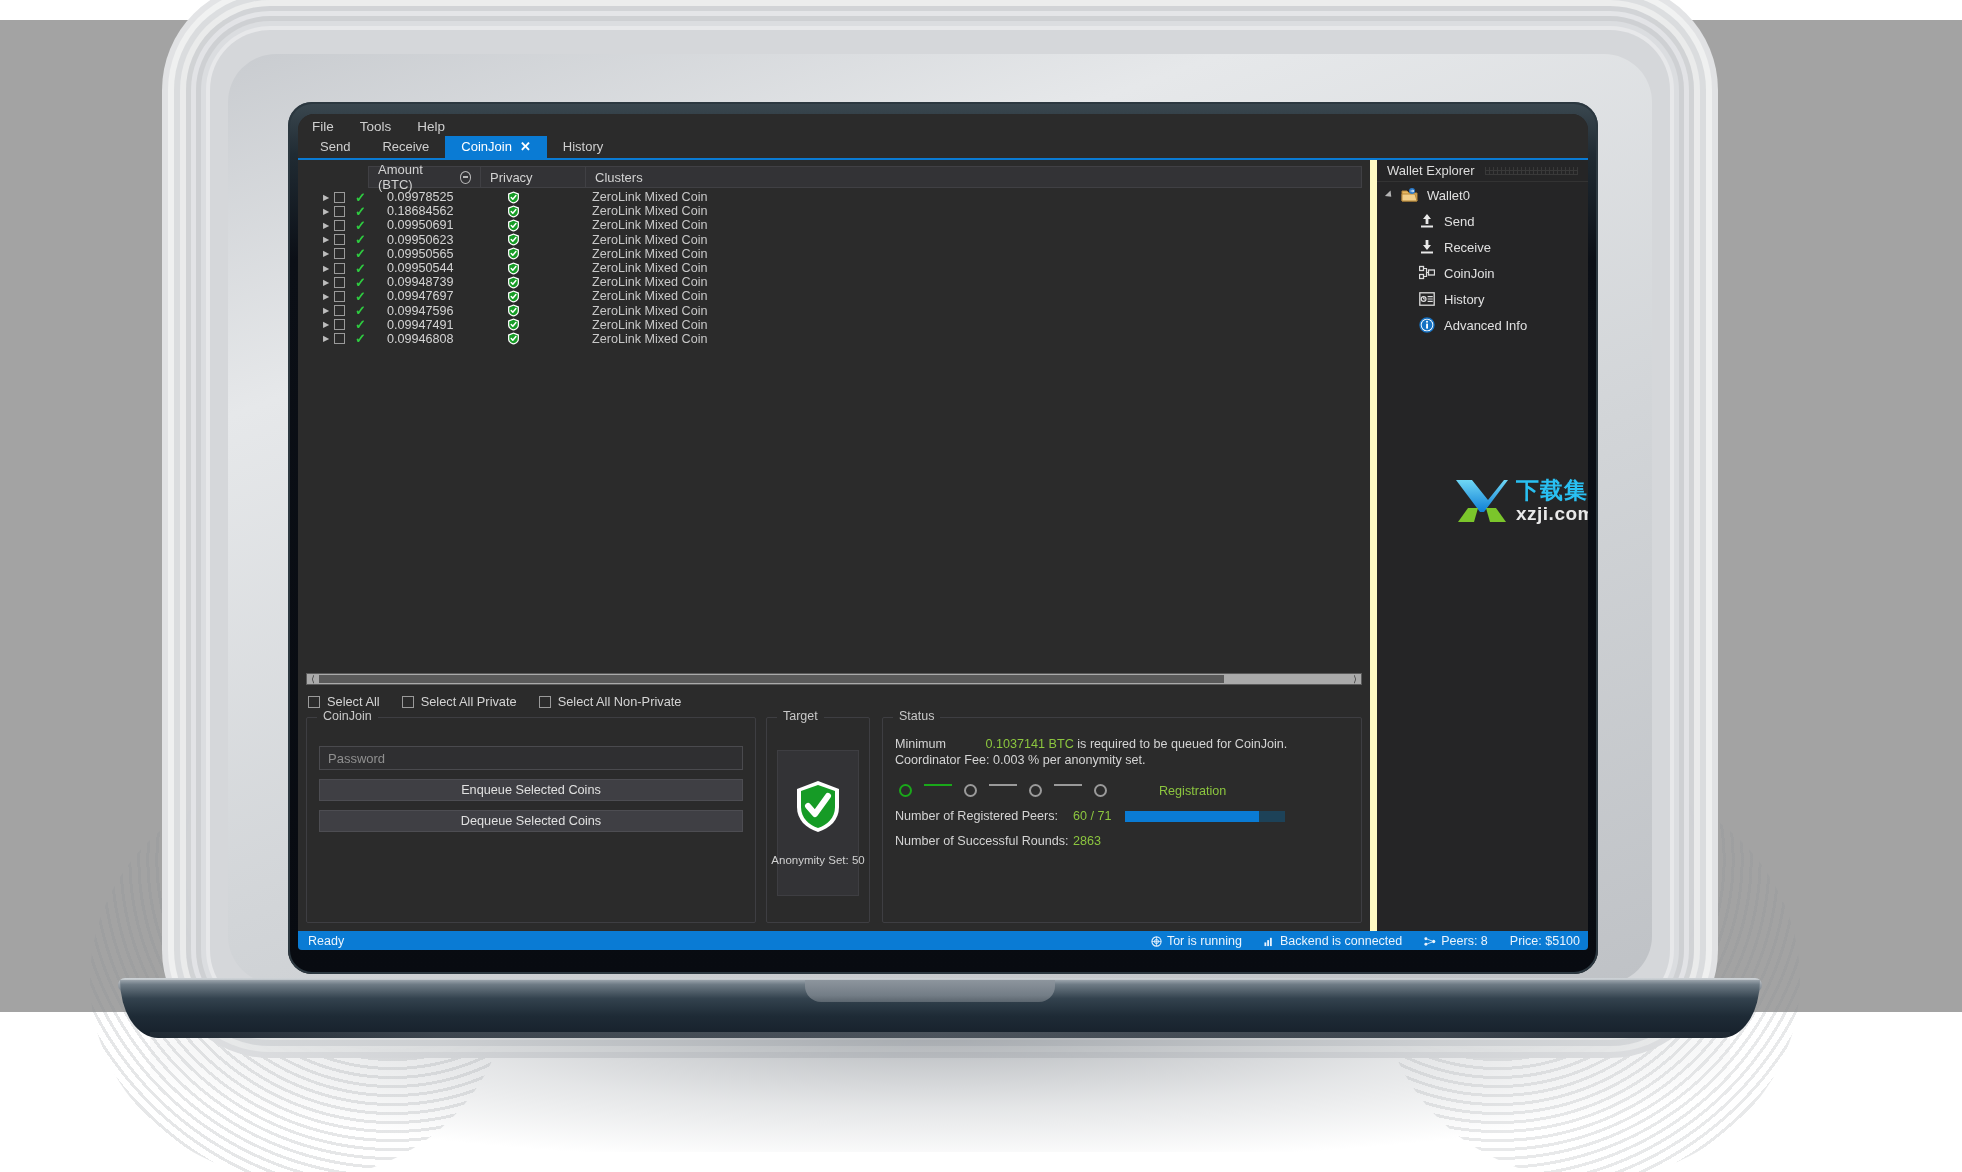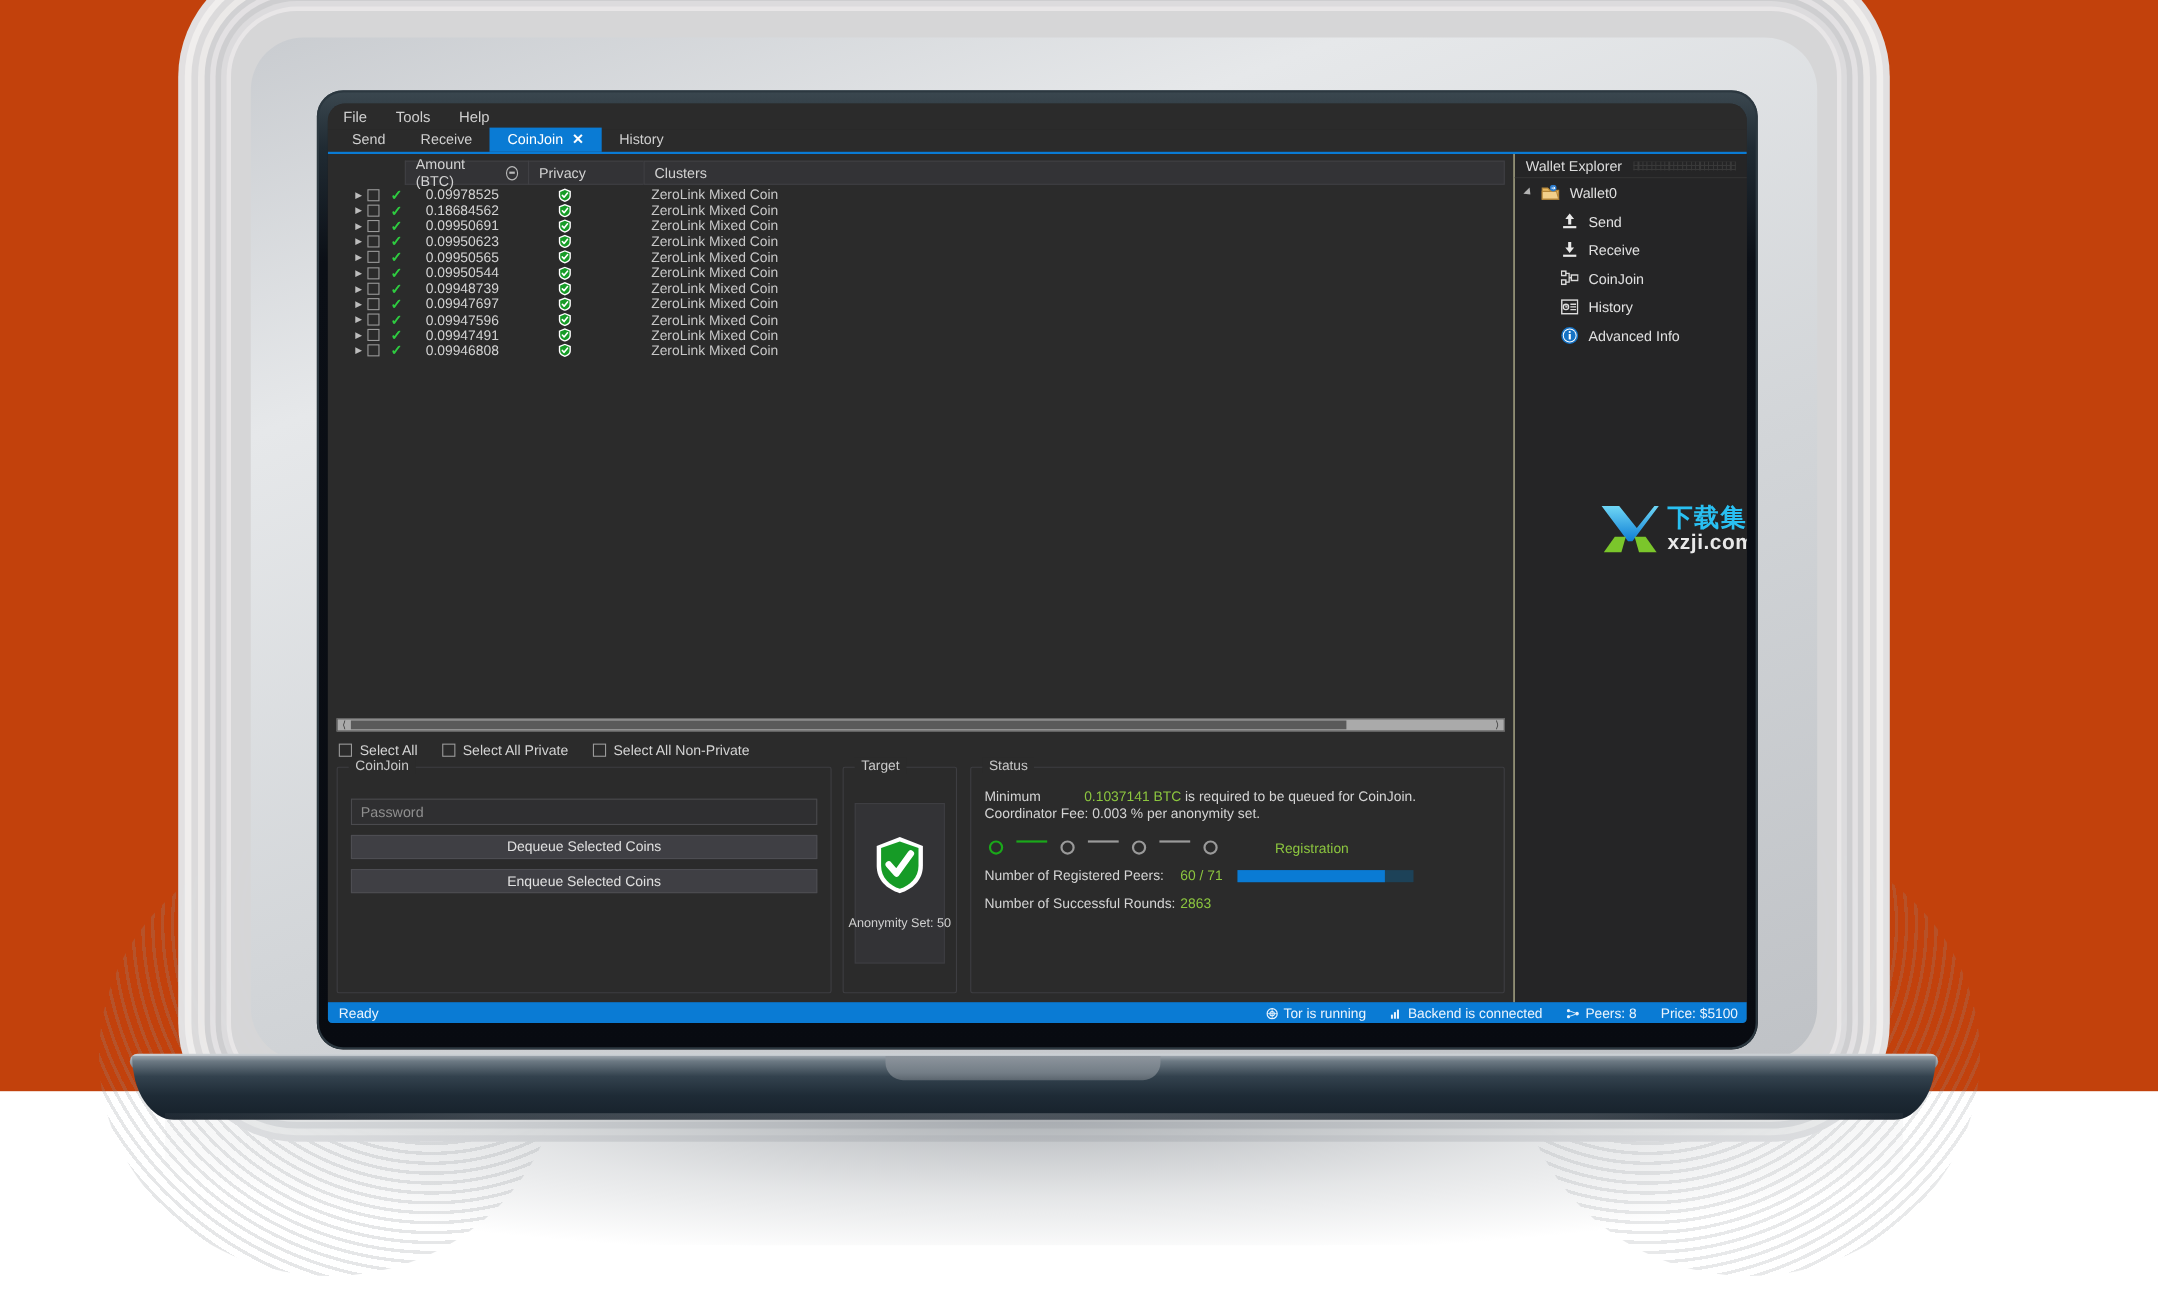--- a/index.html
+++ b/index.html
@@ -2,21 +2,21 @@
 <html><head>
 <meta charset="utf-8">
 <style>
   * { box-sizing: border-box; margin: 0; padding: 0; }
   html, body {
     width: 1962px; height: 1172px;
     background: #ffffff;
     font-family: "Liberation Sans", sans-serif;
     overflow: hidden;
   }
-  #stage { position: relative; width: 1962px; height: 992px; background:#c2410c; }
+  #stage { position: relative; width: 1962px; height: 992px; background:#a3a3a3;margin-top:20px; }
 
   
   .laptop-shadow {
     position:absolute; left:210px; top:10px; width:1460px; height:980px;
     border-radius: 60px;
     background: #d7d9dc;
     box-shadow:
       0 0 0 4px #e9eaec,
       0 0 0 9px #dddfe2,
       0 0 0 14px #cfd1d4,
@@ -82,21 +82,21 @@
   .menubar span { cursor:default; }
 
   .tabstrip { height:22px; display:flex; align-items:flex-end; background:#2b2b2b;
               padding-left:6px; border-bottom:2px solid #0a7bd4; position:relative; }
   .tab { font-size:13px; color:#cfcfcf; padding:2px 16px 3px; line-height:17px; }
   .tab.active { background:#0a7bd4; color:#ffffff; display:flex; align-items:center; gap:8px; }
   .tab .x { font-size:13px; font-weight:700; color:#fff; }
 
   .body-row { display:flex; height:771px; background:#252526; }
   .main-col { width:1079px; background:#2b2b2b; display:flex; flex-direction:column;
-              border-right:1px solid #fef9c3; }
+              border-right:7px solid #fef9c3; }
   .side-col { flex:1; background:#252526; }
 
   
   .tablewrap { flex:1; display:flex; flex-direction:column; padding:6px 8px 0 8px; }
   .coltitles { display:flex; height:22px; align-items:stretch; margin-left:62px; }
   .colh { background:#333336; border:1px solid #404044; border-right:none;
           display:flex; align-items:center; padding:0 9px; font-size:13px; color:#d2d2d2; gap:10px;}
   .colh:last-child { border-right:1px solid #404044; }
   .colh.amount { width:112px; justify-content:space-between; }
   .colh.privacy { width:105px; }
@@ -421,22 +421,22 @@
           </span>
         </div>
 
         <div class="panels">
 
           <div class="fieldset pane-coinjoin">
             <span class="legend">CoinJoin</span>
             <div class="pw">
               <span>Password</span>
             </div>
+            <div class="btn">Enqueue Selected Coins</div>
             <div class="btn">Dequeue Selected Coins</div>
-            <div class="btn">Enqueue Selected Coins</div>
           </div>
 
           <div class="fieldset pane-target">
             <span class="legend">Target</span>
             <div class="target-inner">
               <svg width="46" height="54" viewBox="0 0 46 54">
                 <path d="M23 1 L44 9 V27 C44 40 35 48 23 52 C11 48 2 40 2 27 V9 Z" fill="#ffffff"></path>
                 <path d="M23 5 L40 11 V27 C40 38 32 45 23 48 C14 45 6 38 6 27 V11 Z" fill="#169b26"></path>
                 <path d="M13 26 L20 34 L33 16" stroke="#ffffff" stroke-width="6" fill="none" stroke-linecap="round" stroke-linejoin="round"></path>
               </svg>

